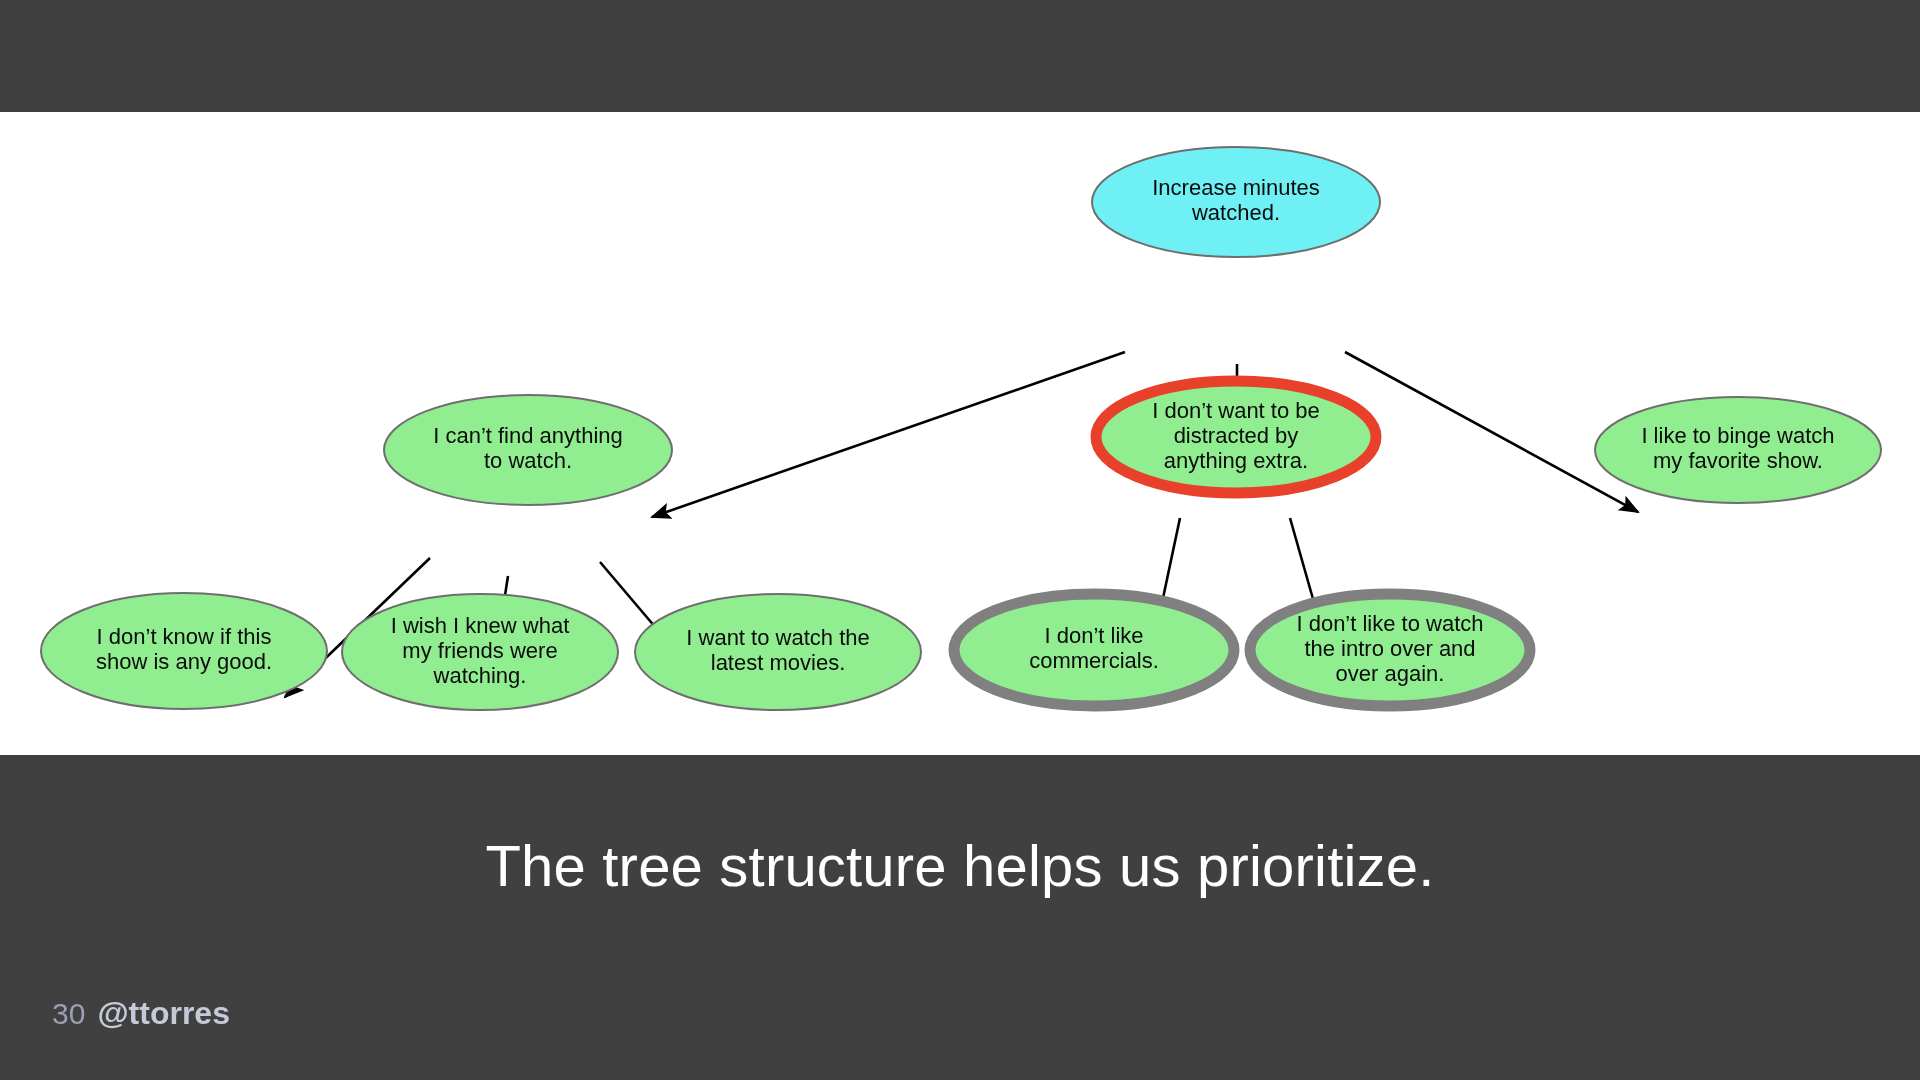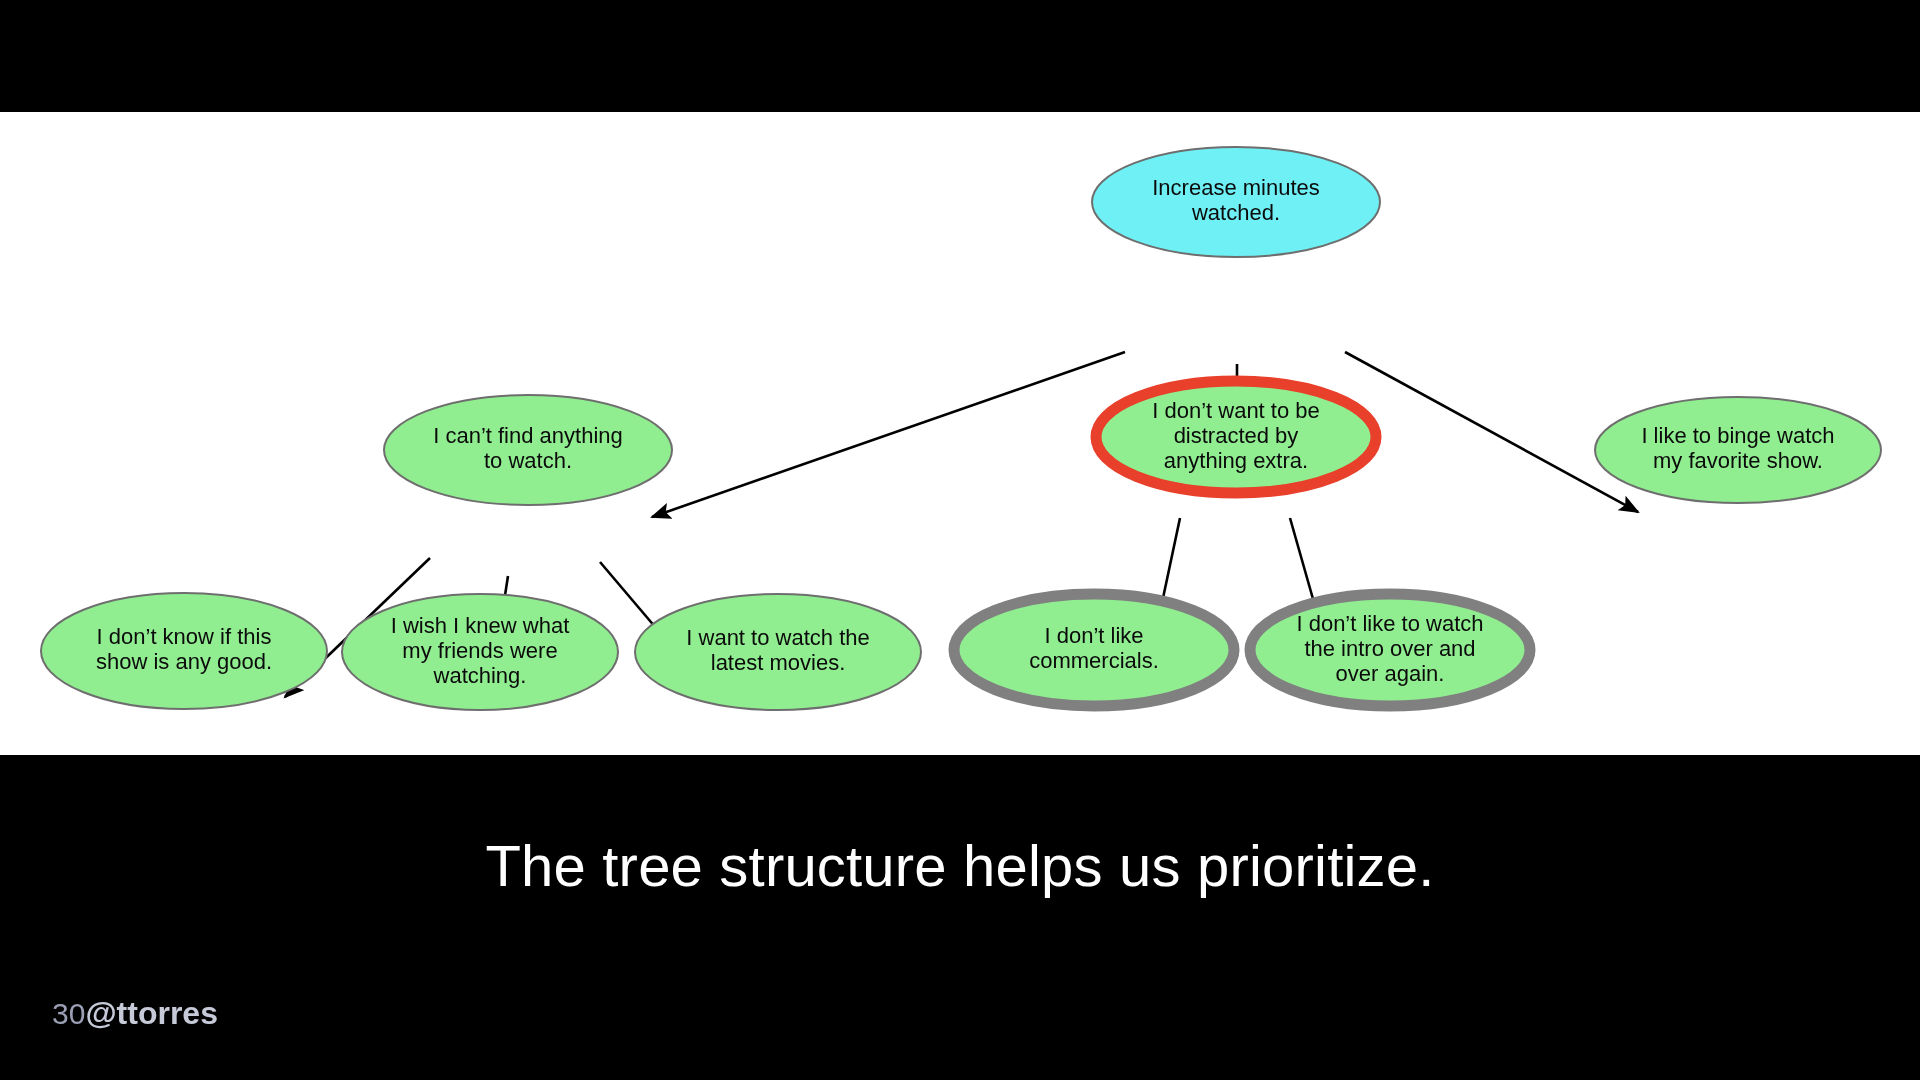--- a/index.html
+++ b/index.html
@@ -11,21 +11,21 @@
     width: 1920px;
     height: 1080px;
     overflow: hidden;
     font-family: "Liberation Sans", sans-serif;
   }
 
   .slide {
     position: relative;
     width: 1920px;
     height: 1080px;
-    background: #000000;
+    background: #404040;
   }
 
   
 
   .canvas-panel {
     position: absolute;
     left: 0;
     top: 112px;
     width: 1920px;
     height: 643px;
@@ -68,21 +68,21 @@
     letter-spacing: 0.2px;
     white-space: nowrap;
   }
 
   .footer {
     position: absolute;
     left: 52px;
     bottom: 48px;
     display: flex;
     align-items: baseline;
-    gap: 0;
+    gap: 12px;
   }
 
   .page-num {
     color: #9A9FB5;
     font-size: 30px;
     font-family: "Liberation Sans", sans-serif;
     font-weight: 400;
   }
 
   .handle {

